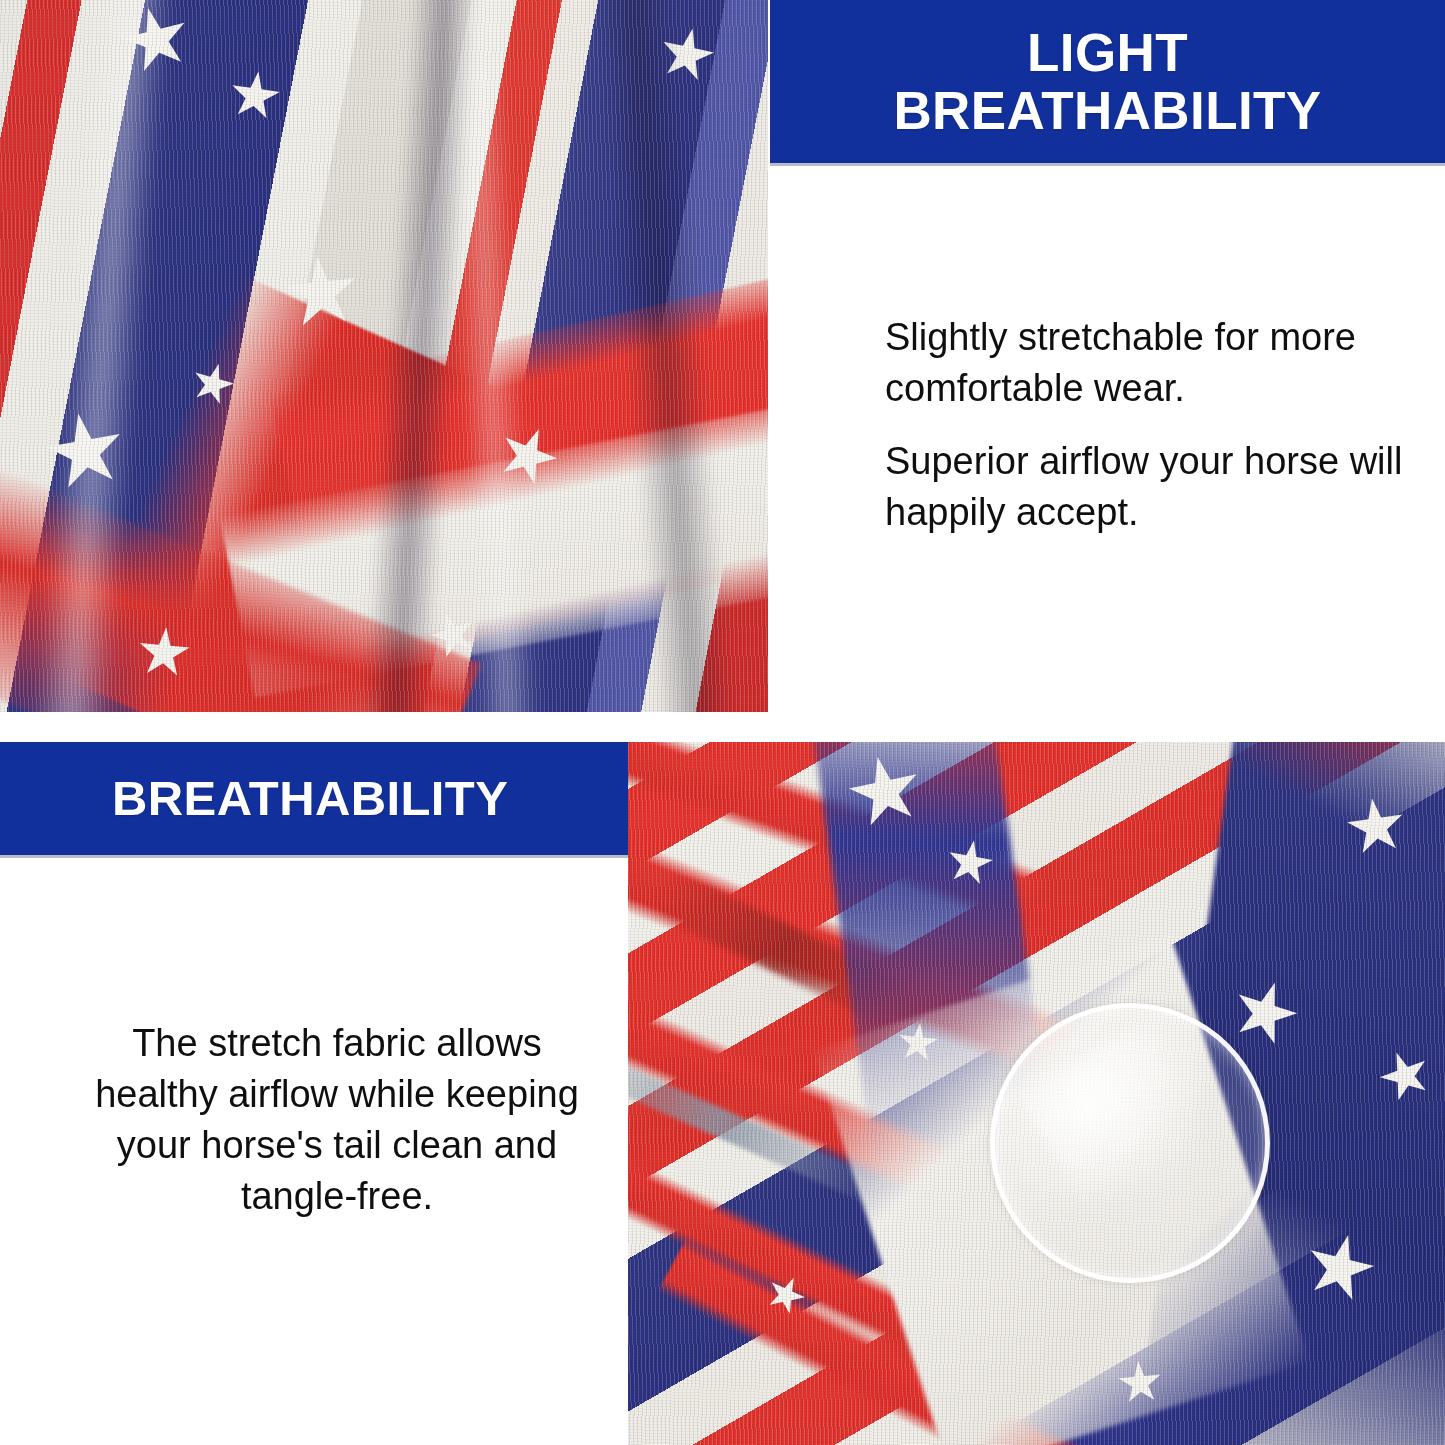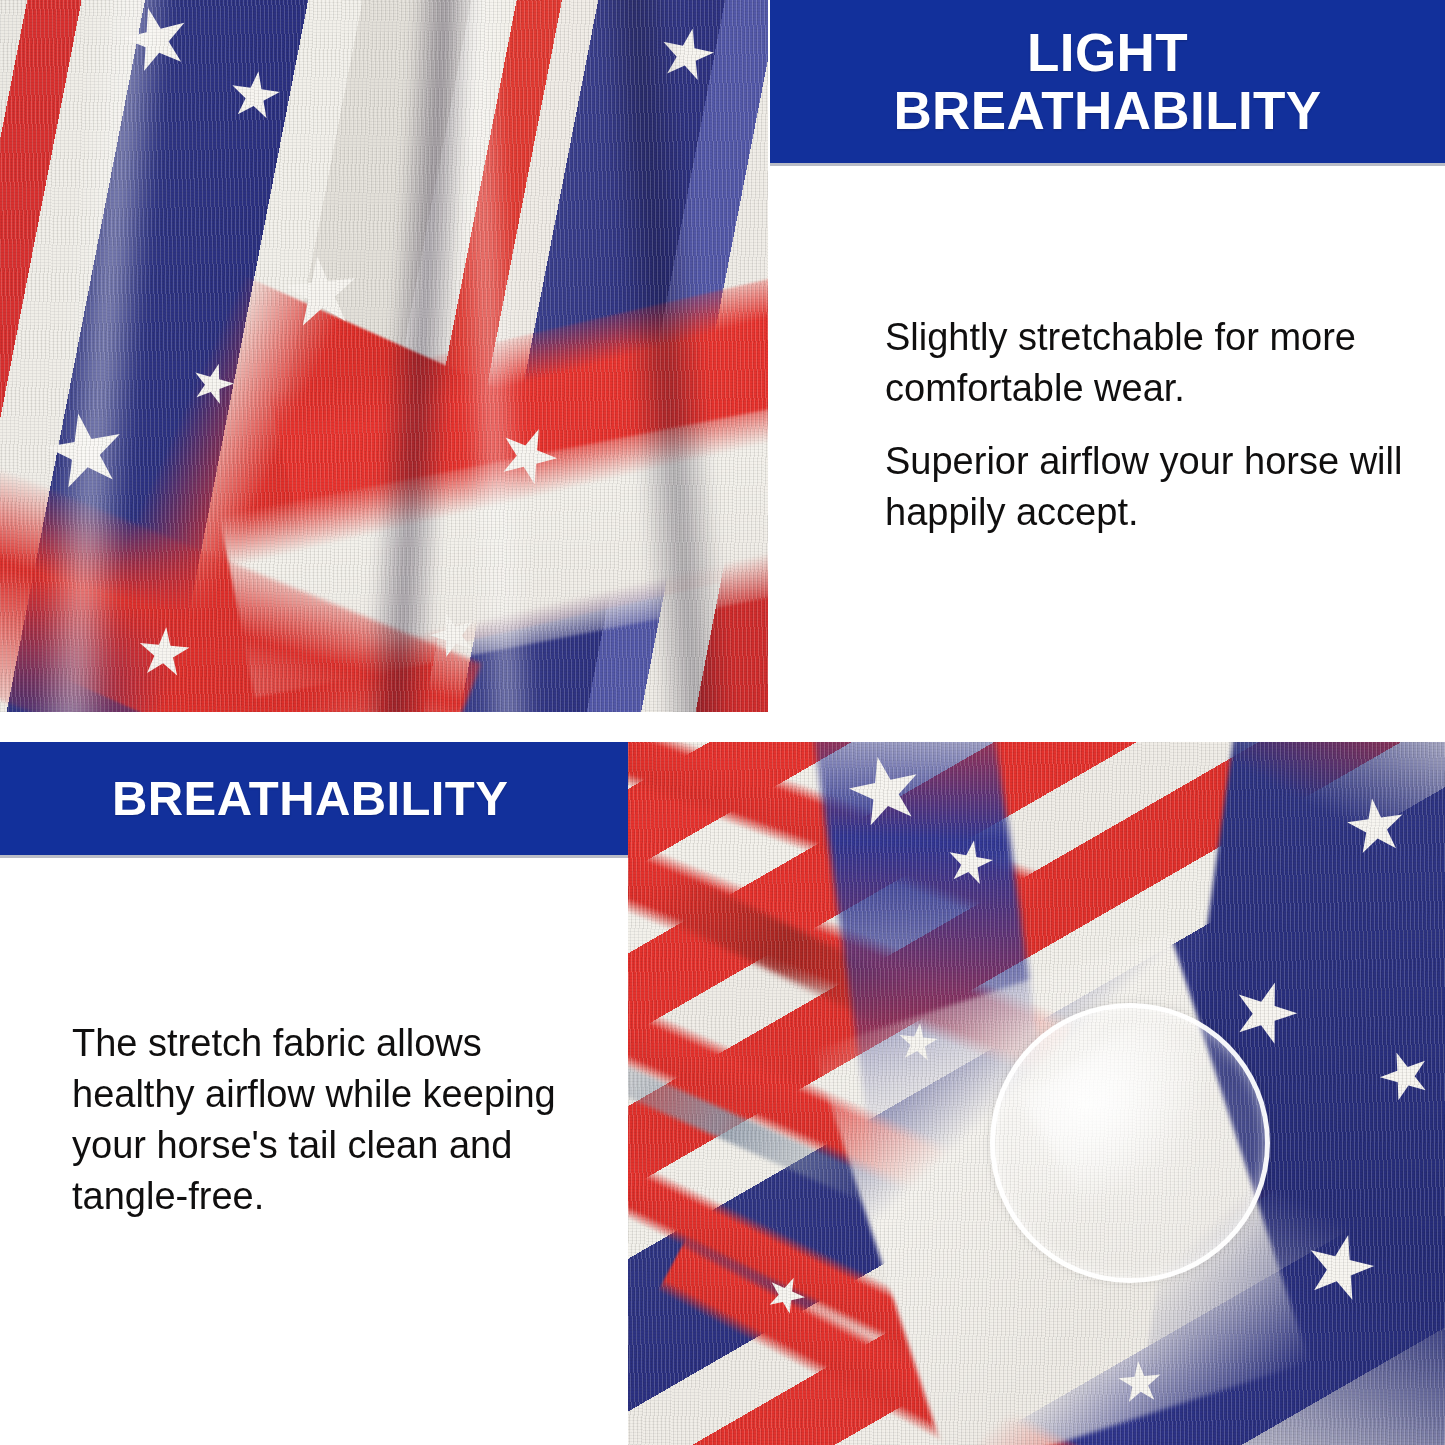--- a/index.html
+++ b/index.html
@@ -274,21 +274,21 @@
   #ul-bl { left: 0; top: 855px; width: 628px; height: 3px; }
 
   
   .body-text {
     position: absolute;
     color: #100f0f;
     font-size: 38px;
     line-height: 1.34;
   }
   #text-tr { left: 885px; top: 296px; width: 520px; }
-  #text-bl { left: 72px; top: 1002px; width: 530px; }
+  #text-bl { left: 72px; top: 1002px; width: 530px; text-align: center; }
   .body-text p { margin: 16px 0 22px 0; }
   .body-text p:last-child { margin-bottom: 0; }
 
 </style>
 </head>
 <body>
 
 <div id="page">
 
   <div class="photo" id="photo-tl">

